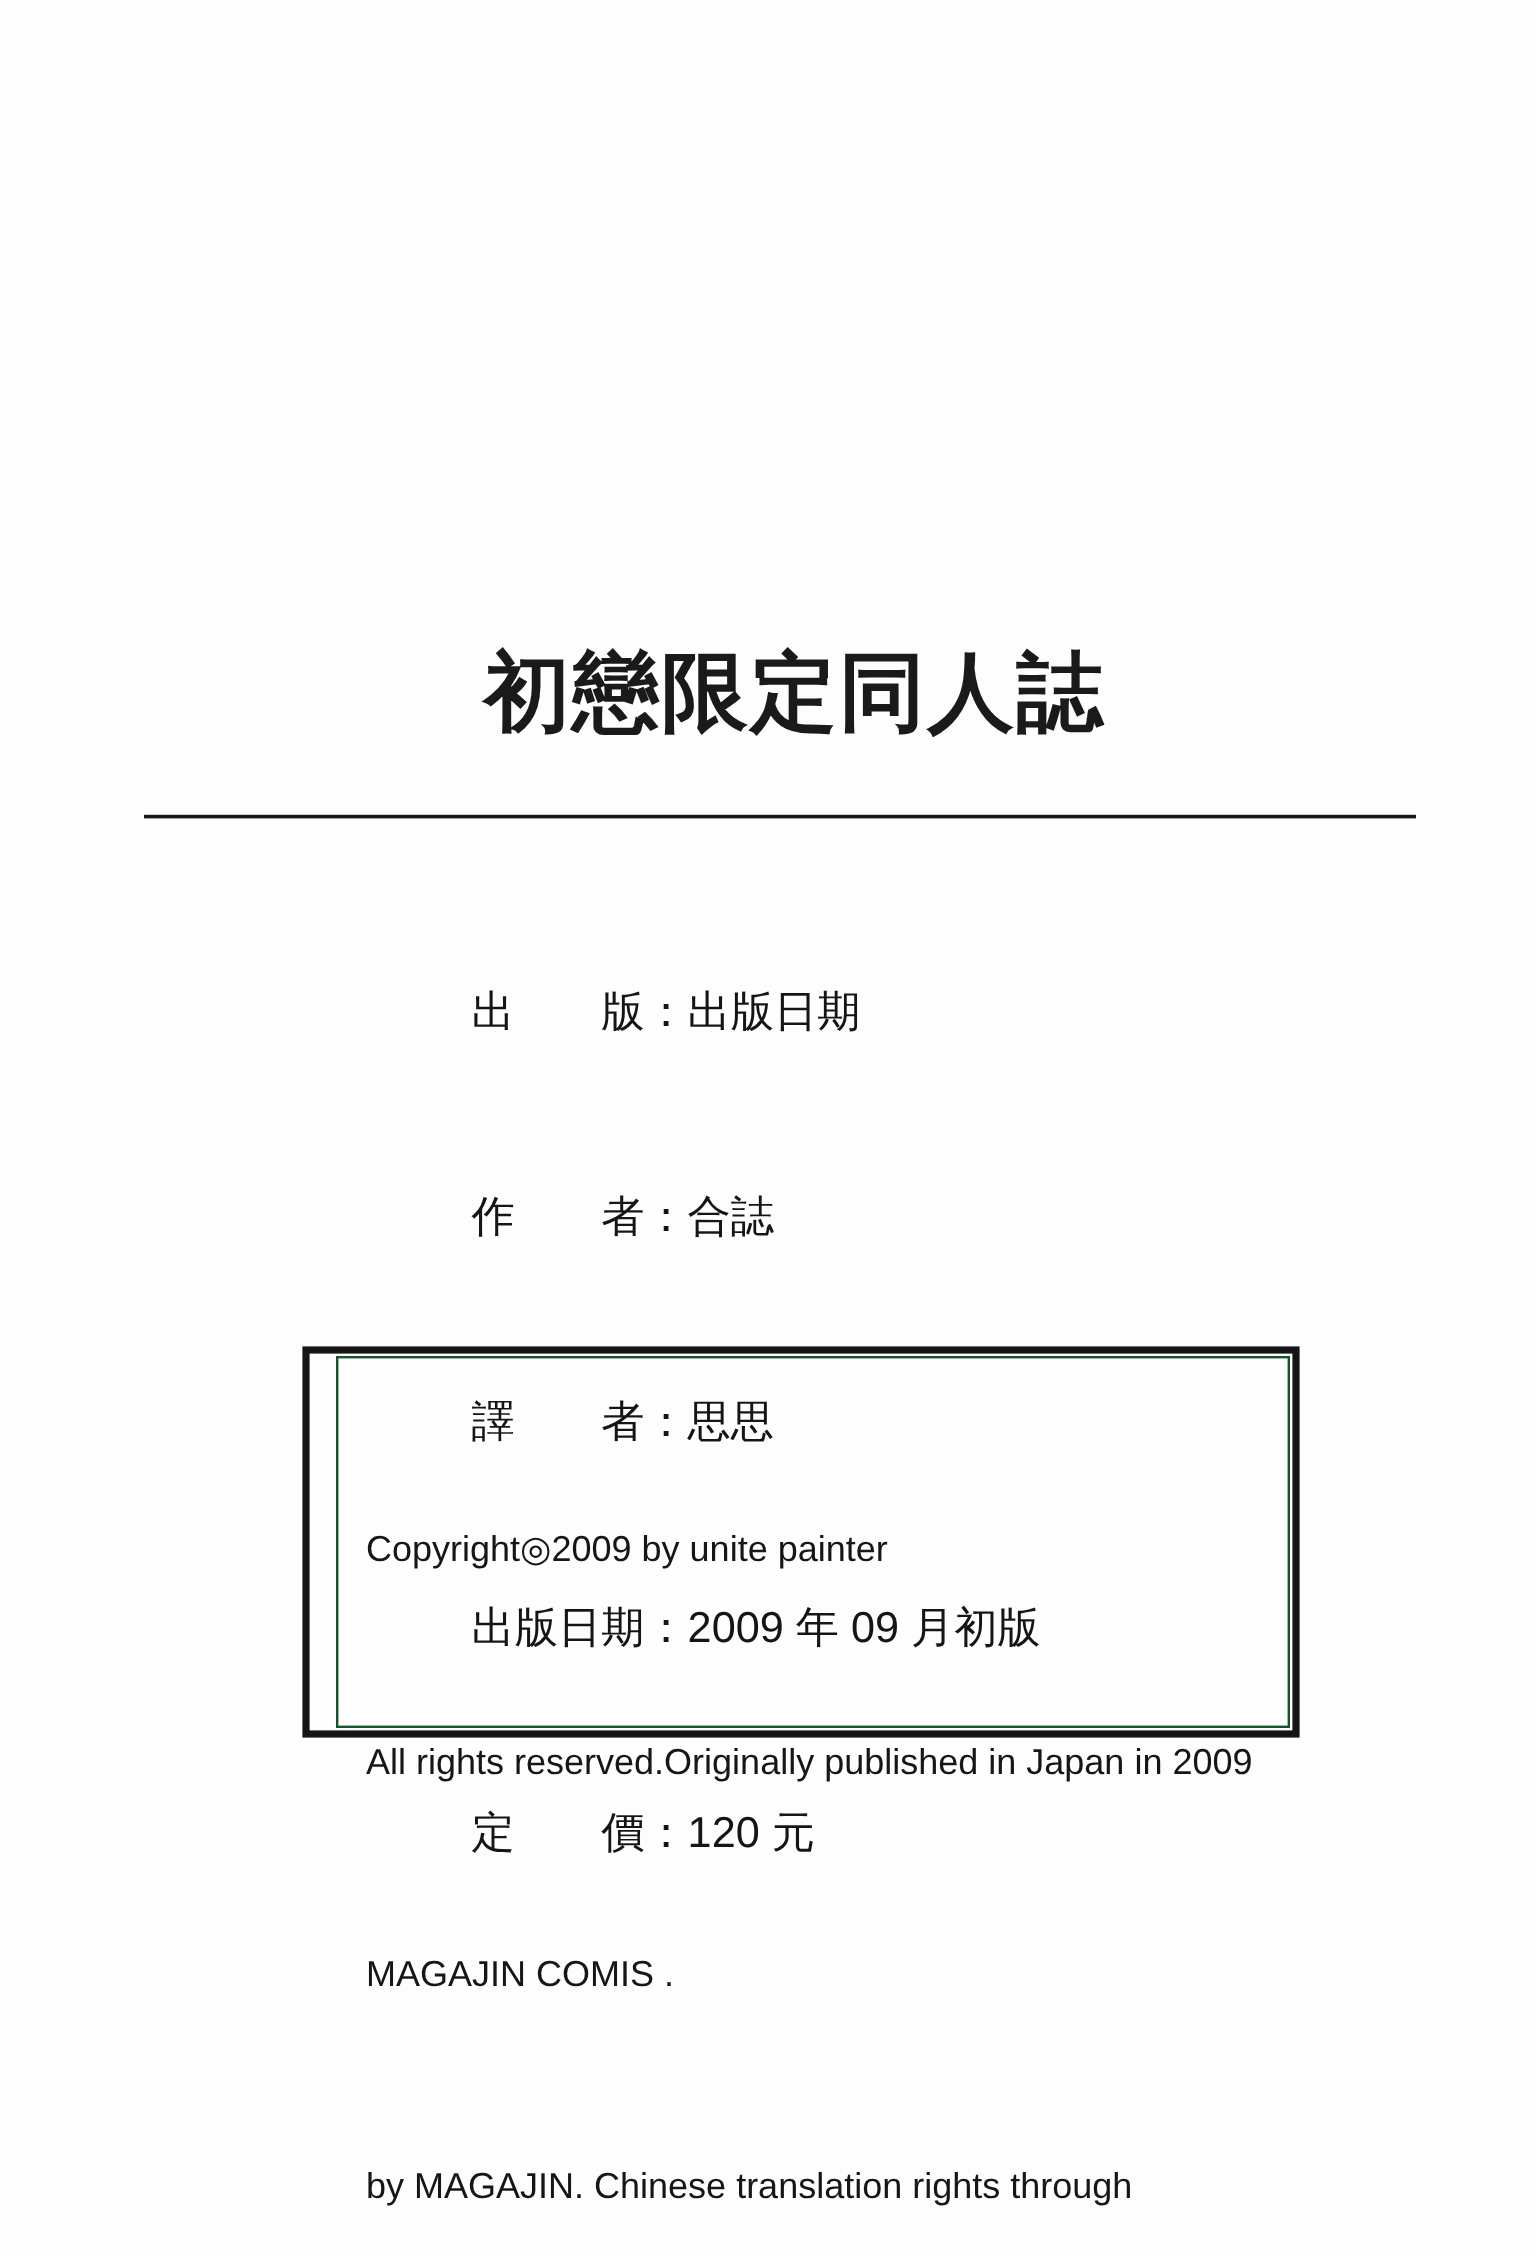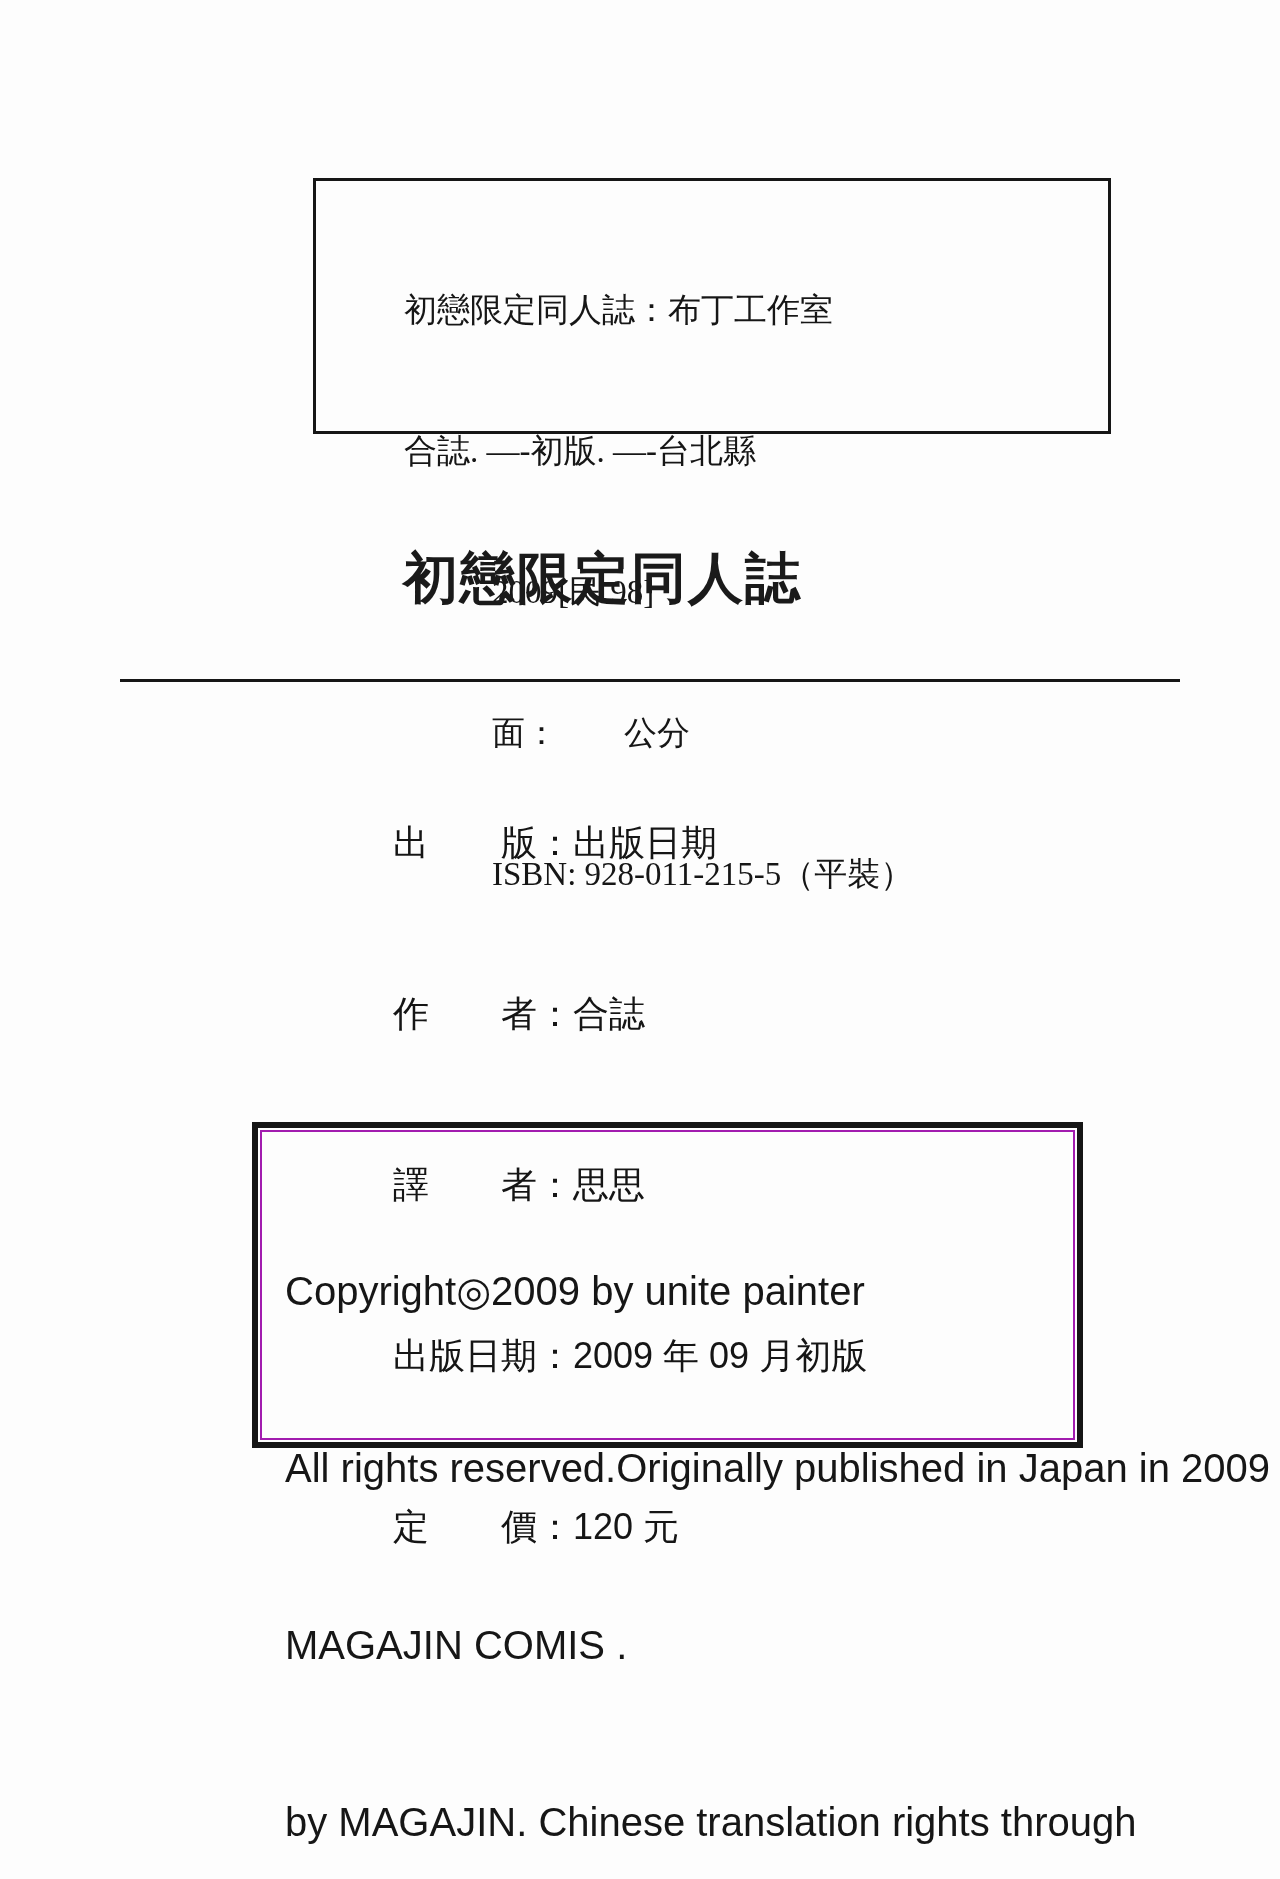--- a/index.html
+++ b/index.html
@@ -26,21 +26,21 @@
     white-space:pre;
   }
   .cat-line.indent-a{padding-left:88px;}
   .cat-line.indent-b{padding-left:176px;}
 
   
   .book-title{
     position:absolute;
     left:403px;top:536px;
     margin:0;
-    font-size:55px;
+    font-size:72px;
     font-weight:bold;
     letter-spacing:2px;
     line-height:84px;
     color:#1a1a1a;
   }
 
   
   .divider{
     position:absolute;
     left:120px;top:679px;
@@ -61,50 +61,44 @@
   
   .copyright-box{
     position:absolute;
     left:252px;top:1122px;width:831px;height:326px;
     border:6px solid #151515;
     box-sizing:border-box;
   }
   .copyright-inner{
     position:absolute;
     inset:2px;
-    border:2px solid #a21caf;
+    border:2px solid #14532d;
     box-sizing:border-box;
     padding:12px 55px 0 23px;
-    font-size:40px;
+    font-size:30px;
     line-height:59px;
     white-space:pre;
+    margin-left:20px;
   }
 
   
   .disclaimer{
     position:absolute;
     left:172px;top:1498px;
     font-size:34px;
     line-height:58px;
     white-space:pre;
     color:#151515;
   }
 </style>
 </head>
 <body>
 
 <div class="page">
 
-  <div class="catalog-box">
-    <div class="cat-line indent-a">初戀限定同人誌：布丁工作室</div>
-    <div class="cat-line indent-a">合誌. —-初版. —-台北縣</div>
-    <div class="cat-line indent-b">2009[民 98]</div>
-    <div class="cat-line indent-b">面：　　公分</div>
-    <div class="cat-line indent-b">ISBN: 928-011-215-5（平裝）</div>
-  </div>
 
   <h1 class="book-title">初戀限定同人誌</h1>
 
   <div class="divider"></div>
 
   <div class="pub-list">
     <div class="pub-row">出　　版：出版日期</div>
     <div class="pub-row">作　　者：合誌</div>
     <div class="pub-row">譯　　者：思思</div>
     <div class="pub-row">出版日期：2009 年 09 月初版</div>

